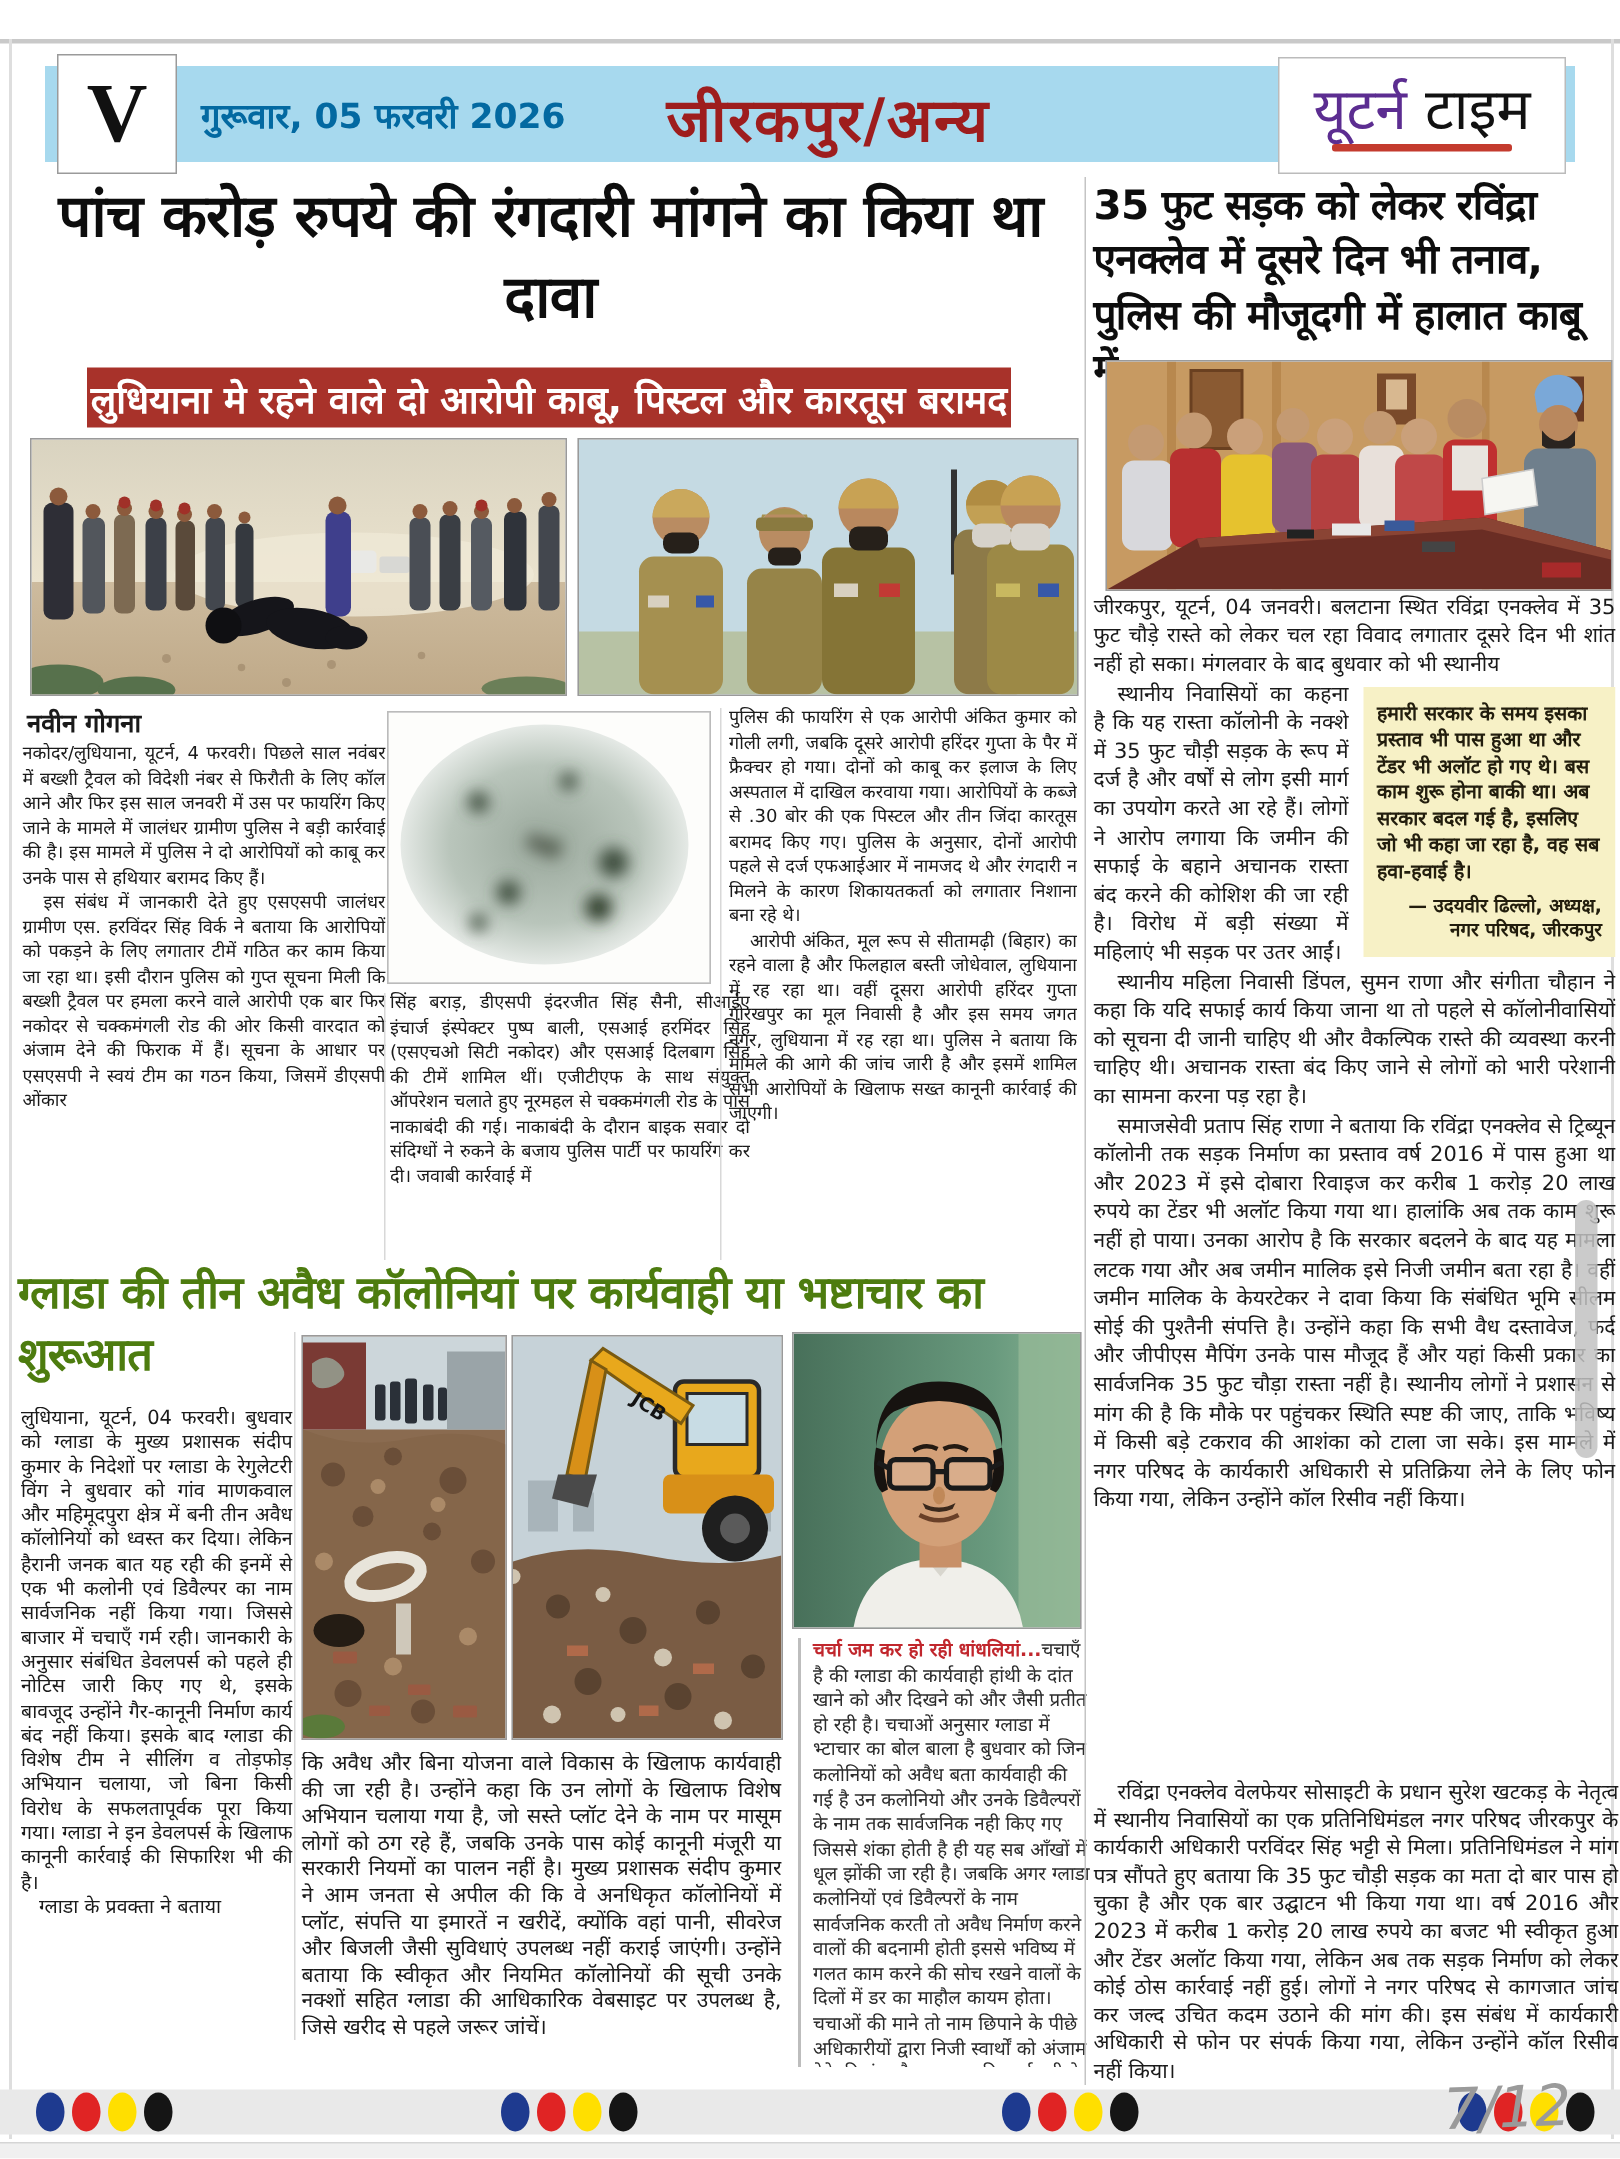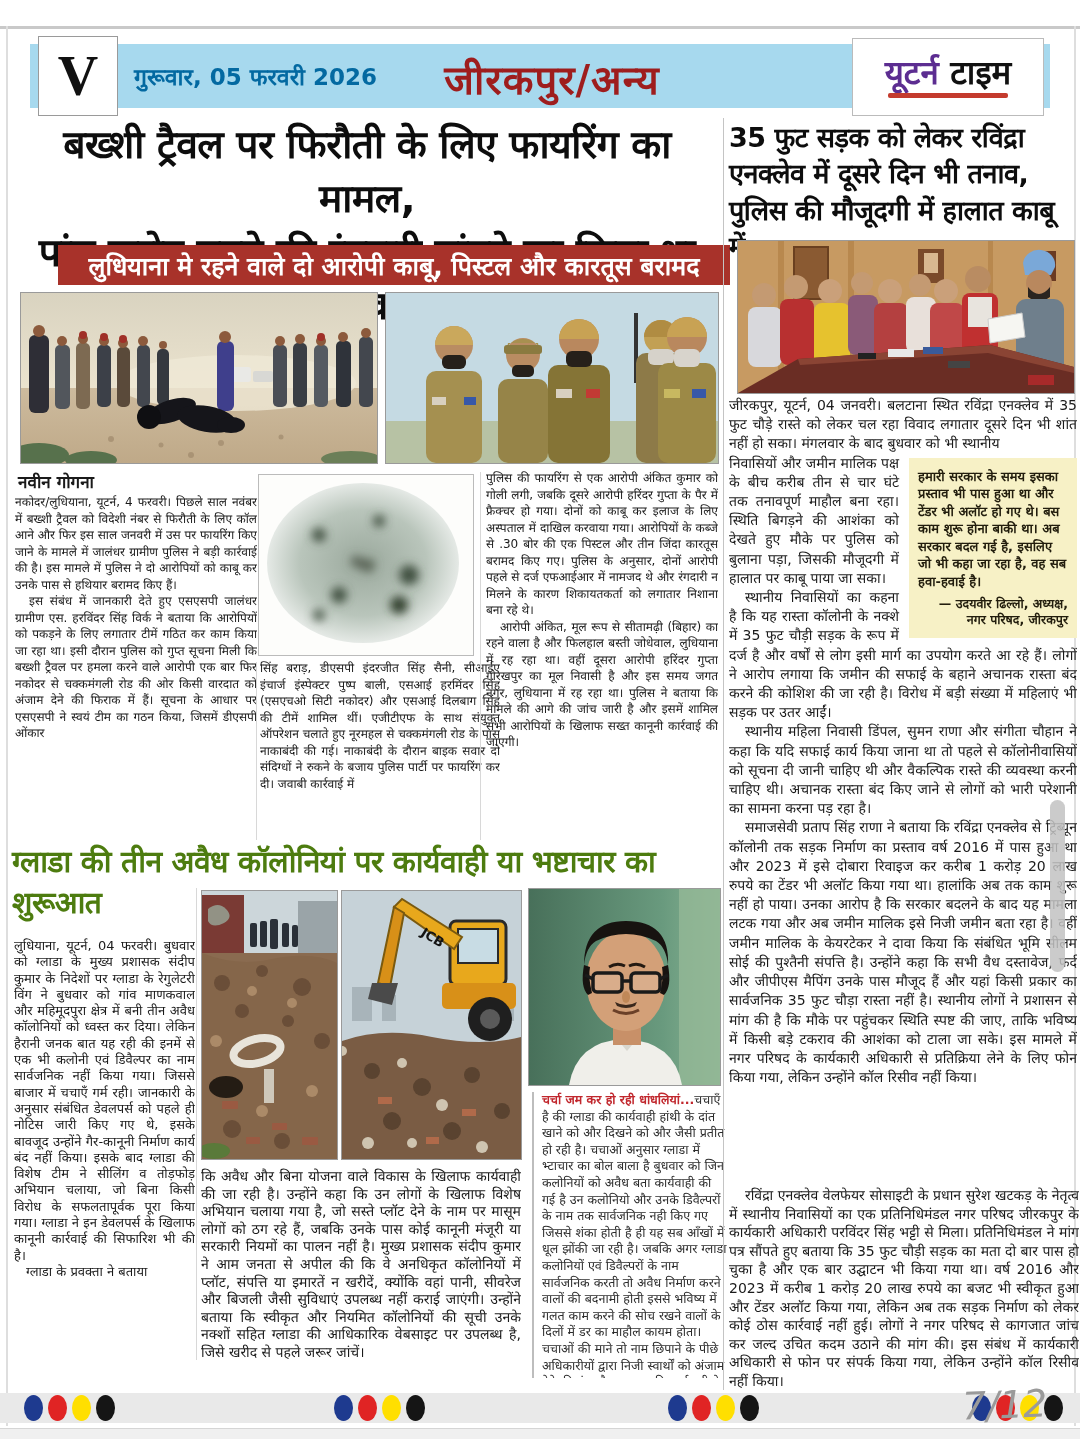--- a/index.html
+++ b/index.html
@@ -12,28 +12,28 @@
 
   
   .masthead{position:absolute;left:30px;top:44px;width:1020px;height:64px;background:#a7d9ee;}
   .vbox{position:absolute;left:8px;top:-8px;width:78px;height:78px;background:#ffffff;border:1px solid #9a9a9a;
         display:flex;align-items:center;justify-content:center;font-family:"Liberation Serif",serif;
         font-size:56px;font-weight:700;color:#111;}
   .mast-date{position:absolute;left:104px;top:16px;font-size:23px;font-weight:700;color:#0369a1;}
   .mast-section{position:absolute;left:0;right:0;top:7px;text-align:center;font-size:40px;font-weight:800;color:#9e1d1d;letter-spacing:1px;padding-left:24px;}
   .brandbox{position:absolute;right:6px;top:-6px;width:190px;height:76px;background:#ffffff;border:1px solid #bbb;
         display:flex;flex-direction:column;align-items:center;justify-content:center;}
-  .brandline{font-size:33px;font-weight:700;line-height:1;}
+  .brandline{font-size:38px;font-weight:400;line-height:1;}
   .brand1{color:#5c2d91;} .brand2{color:#111;}
   .brand-tag{margin-top:4px;width:120px;height:5px;background:#c43b2e;border-radius:2px;}
 
   
   .a1-headline{position:absolute;left:14px;top:118px;width:706px;text-align:center;font-weight:800;color:#0d0d0d;
         font-size:39px;line-height:1.38;letter-spacing:-0.5px;}
-  .a1-subbar{position:absolute;left:58px;top:245px;width:672px;height:40px;background:#a8322a;color:#fff;
+  .a1-subbar{position:absolute;left:58px;top:245px;width:616px;height:40px;background:#a8322a;color:#fff;
         display:flex;align-items:center;justify-content:center;font-size:25px;font-weight:700;}
   .photo-frame{position:absolute;border:1px solid #9a9a9a;background:#ddd;overflow:hidden;}
   .byline{position:absolute;left:18px;top:470px;font-size:17px;font-weight:700;}
   .bodytxt{font-size:12px;line-height:16.5px;text-align:justify;overflow:hidden;}
   .bodytxt p{margin:0;}
   .bodytxt p.ind{text-indent:14px;}
   .col-rule{position:absolute;width:1px;background:#d8d8d8;}
 
   
   .a2-headline{position:absolute;left:12px;top:840px;width:708px;font-weight:800;font-size:30px;color:#4d7c0f;letter-spacing:-0.5px;}
@@ -79,21 +79,20 @@
       </div>
     <div class="mast-date">गुरूवार, 05 फरवरी 2026</div>
     <div class="mast-section">जीरकपुर/अन्य</div>
     <div class="brandbox">
       <div class="brandline"><span class="brand1">यूटर्न</span><span class="brand2"> टाइम</span></div>
       <div class="brand-tag"></div>
     </div>
   </div>
 
   <div class="a1-headline">
-    <div>बख्शी ट्रैवल पर फिरौती के लिए फायरिंग का मामल,</div>
     <div>पांच करोड़ रुपये की रंगदारी मांगने का किया था दावा</div>
   </div>
   <div class="a1-subbar">
       <span>लुधियाना मे रहने वाले दो आरोपी काबू, पिस्टल और कारतूस बरामद</span>
     </div>
 
   <div class="photo-frame" style="left:20px;top:292px;width:356px;height:170px;">
     <svg width="356" height="170" viewBox="0 0 356 170">
       <defs>
         <linearGradient id="sky1" x1="0" y1="0" x2="0" y2="1">
@@ -455,21 +454,20 @@
 
   <div class="a3-body">
     <p>जीरकपुर, यूटर्न, 04 जनवरी। बलटाना स्थित रविंद्रा एनक्लेव में 35 फुट चौड़े रास्ते को लेकर चल रहा विवाद लगातार दूसरे दिन भी शांत नहीं हो सका। मंगलवार के बाद बुधवार को भी स्थानीय</p>
     <div class="quotebox">
       <div>हमारी सरकार के समय इसका प्रस्ताव भी पास हुआ था और टेंडर भी अलॉट हो गए थे। बस काम शुरू होना बाकी था। अब सरकार बदल गई है, इसलिए जो भी कहा जा रहा है, वह सब हवा-हवाई है।</div>
       <div class="quote-attr">
         <div>— उदयवीर ढिल्लो, अध्यक्ष,</div>
         <div>नगर परिषद, जीरकपुर</div>
       </div>
     </div>
-    <p>निवासियों और जमीन मालिक पक्ष के बीच करीब तीन से चार घंटे तक तनावपूर्ण माहौल बना रहा। स्थिति बिगड़ने की आशंका को देखते हुए मौके पर पुलिस को बुलाना पड़ा, जिसकी मौजूदगी में हालात पर काबू पाया जा सका।</p>
     <p class="ind">स्थानीय निवासियों का कहना है कि यह रास्ता कॉलोनी के नक्शे में 35 फुट चौड़ी सड़क के रूप में दर्ज है और वर्षों से लोग इसी मार्ग का उपयोग करते आ रहे हैं। लोगों ने आरोप लगाया कि जमीन की सफाई के बहाने अचानक रास्ता बंद करने की कोशिश की जा रही है। विरोध में बड़ी संख्या में महिलाएं भी सड़क पर उतर आईं।</p>
     <p class="ind">स्थानीय महिला निवासी डिंपल, सुमन राणा और संगीता चौहान ने कहा कि यदि सफाई कार्य किया जाना था तो पहले से कॉलोनीवासियों को सूचना दी जानी चाहिए थी और वैकल्पिक रास्ते की व्यवस्था करनी चाहिए थी। अचानक रास्ता बंद किए जाने से लोगों को भारी परेशानी का सामना करना पड़ रहा है।</p>
     <p class="ind">समाजसेवी प्रताप सिंह राणा ने बताया कि रविंद्रा एनक्लेव से ट्रिब्यून कॉलोनी तक सड़क निर्माण का प्रस्ताव वर्ष 2016 में पास हुआ था और 2023 में इसे दोबारा रिवाइज कर करीब 1 करोड़ 20 लाख रुपये का टेंडर भी अलॉट किया गया था। हालांकि अब तक काम शुरू नहीं हो पाया। उनका आरोप है कि सरकार बदलने के बाद यह मामला लटक गया और अब जमीन मालिक इसे निजी जमीन बता रहा है। वहीं जमीन मालिक के केयरटेकर ने दावा किया कि संबंधित भूमि सीलम सोई की पुश्तैनी संपत्ति है। उन्होंने कहा कि सभी वैध दस्तावेज, फर्द और जीपीएस मैपिंग उनके पास मौजूद हैं और यहां किसी प्रकार का सार्वजनिक 35 फुट चौड़ा रास्ता नहीं है। स्थानीय लोगों ने प्रशासन से मांग की है कि मौके पर पहुंचकर स्थिति स्पष्ट की जाए, ताकि भविष्य में किसी बड़े टकराव की आशंका को टाला जा सके। इस मामले में नगर परिषद के कार्यकारी अधिकारी से प्रतिक्रिया लेने के लिए फोन किया गया, लेकिन उन्होंने कॉल रिसीव नहीं किया।</p>
   </div>
 
   <div class="scrollbar"></div>
 
   <div class="a4-body">रविंद्रा एनक्लेव वेलफेयर सोसाइटी के प्रधान सुरेश खटकड़ के नेतृत्व में स्थानीय निवासियों का एक प्रतिनिधिमंडल नगर परिषद जीरकपुर के कार्यकारी अधिकारी परविंदर सिंह भट्टी से मिला। प्रतिनिधिमंडल ने मांग पत्र सौंपते हुए बताया कि 35 फुट चौड़ी सड़क का मता दो बार पास हो चुका है और एक बार उद्घाटन भी किया गया था। वर्ष 2016 और 2023 में करीब 1 करोड़ 20 लाख रुपये का बजट भी स्वीकृत हुआ और टेंडर अलॉट किया गया, लेकिन अब तक सड़क निर्माण को लेकर कोई ठोस कार्रवाई नहीं हुई। लोगों ने नगर परिषद से कागजात जांच कर जल्द उचित कदम उठाने की मांग की। इस संबंध में कार्यकारी अधिकारी से फोन पर संपर्क किया गया, लेकिन उन्होंने कॉल रिसीव नहीं किया।</div>
 
   <div class="footbar">

